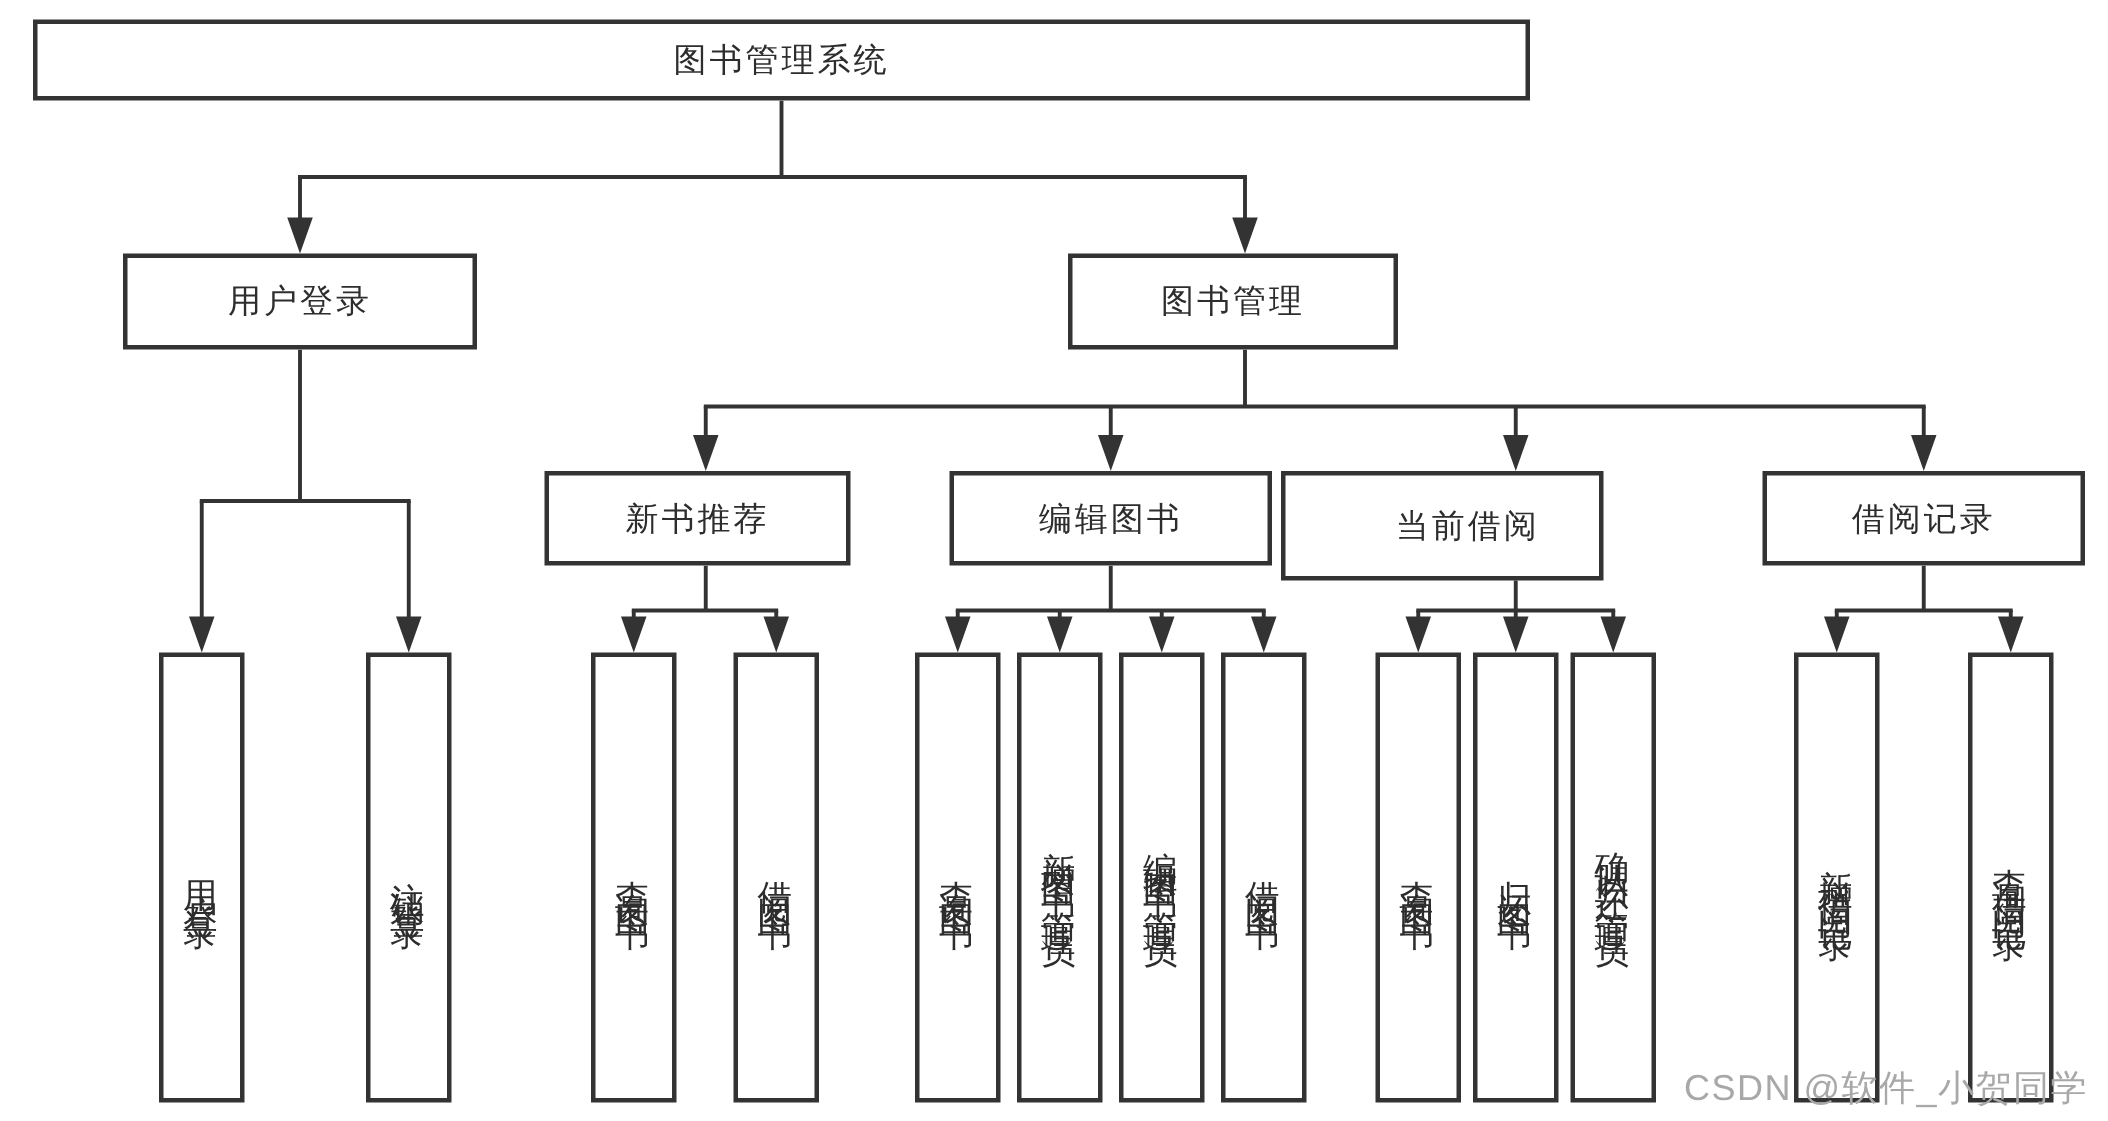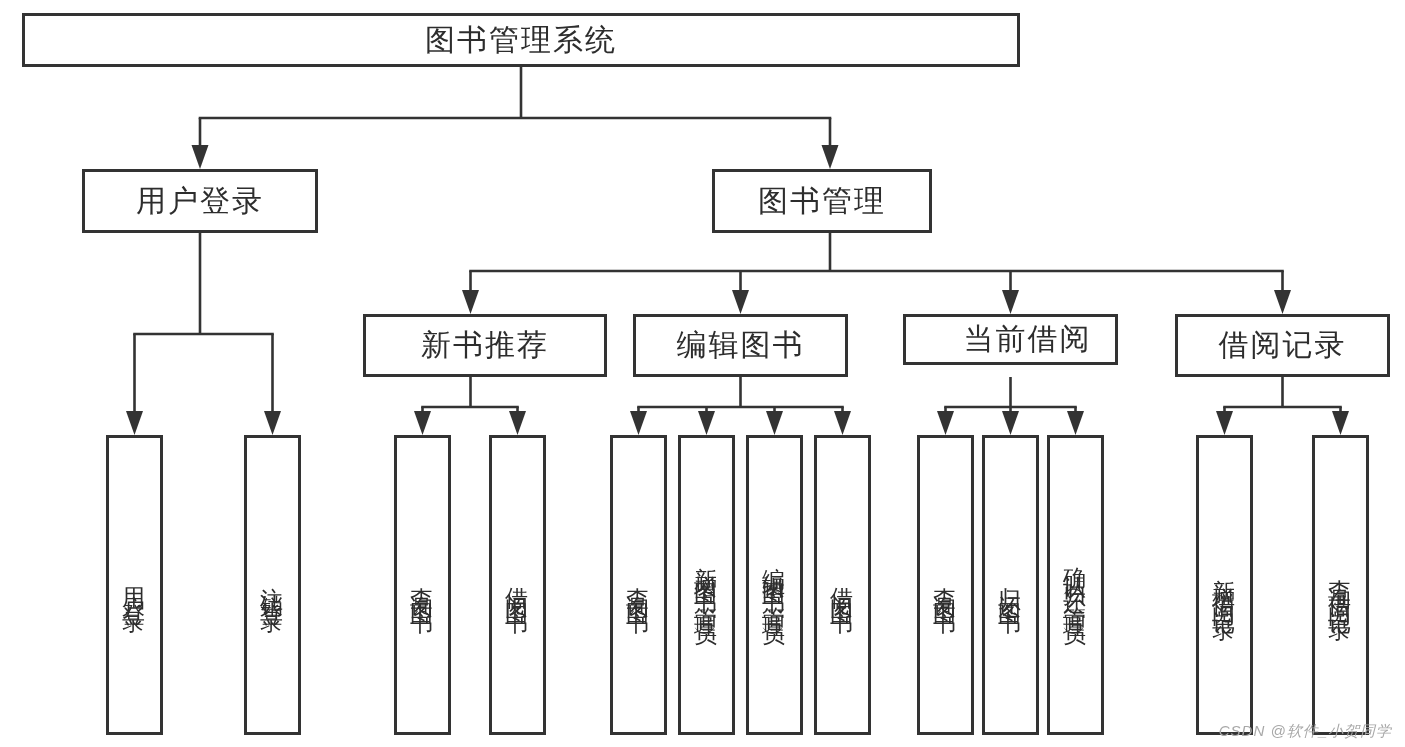--- a/index.html
+++ b/index.html
@@ -19,43 +19,42 @@
   }
   .node {
     position: absolute;
     box-sizing: border-box;
     border: 3px solid #333333;
     background: #ffffff;
     display: flex;
     align-items: center;
     justify-content: center;
     color: #2d2d2d;
-    font-size: 30px;
+    font-size: 22px;
     letter-spacing: 2px;
     z-index: 2;
     text-align: center;
   }
   .node span { display: block; white-space: nowrap; }
   .node.v { font-size: 23px; letter-spacing: 0; }
   .node.v span {
     writing-mode: vertical-rl;
     text-orientation: mixed;
     letter-spacing: 8px;
     white-space: normal;
   }
   .watermark {
     position: absolute;
     right: 13px;
     bottom: 6px;
-    font-size: 15px;
+    font-size: 24px;
     color: #a8a8a8;
     letter-spacing: 1px;
     z-index: 5;
     white-space: nowrap;
-    font-style: italic;
   }
 </style>
 </head>
 <body>
 
 <div class="canvas">
   <svg id="connector-svg" viewBox="0 0 1405 747" xmlns="http://www.w3.org/2000/svg">
       <line x1="521" y1="67" x2="521" y2="118" stroke="#333333" stroke-width="2.6"></line>
       <line x1="198.7" y1="118" x2="831.3" y2="118" stroke="#333333" stroke-width="2.6"></line>
       <line x1="200" y1="118" x2="200" y2="151" stroke="#333333" stroke-width="2.6"></line>
@@ -112,27 +111,27 @@
   <div id="nodes-layer">
       <div class="node" style="left: 22px; top: 13px; width: 998px; height: 54px;">
         <span>图书管理系统</span>
       </div>
       <div class="node" style="left: 82px; top: 169px; width: 236px; height: 64px;">
         <span>用户登录</span>
       </div>
       <div class="node" style="left: 712px; top: 169px; width: 220px; height: 64px;">
         <span>图书管理</span>
       </div>
-      <div class="node" style="left: 363px; top: 314px; width: 244px; height: 63px;">
+      <div class="node" style="left: 363px; top: 314px; width: 204px; height: 63px;">
         <span>新书推荐</span>
       </div>
       <div class="node" style="left: 633px; top: 314px; width: 215px; height: 63px;">
         <span>编辑图书</span>
       </div>
-      <div class="node" style="left: 903px; top: 314px; width: 215px; height: 51px; padding-left: 34px;">
+      <div class="node" style="left: 854px; top: 314px; width: 215px; height: 73px; padding-left: 34px;">
         <span>当前借阅</span>
       </div>
       <div class="node" style="left: 1175px; top: 314px; width: 215px; height: 63px;">
         <span>借阅记录</span>
       </div>
       <div class="node v" style="left: 106px; top: 435px; width: 57px; height: 300px;">
         <span>用户登录</span>
       </div>
       <div class="node v" style="left: 244px; top: 435px; width: 57px; height: 300px;">
         <span>注销登录</span>

